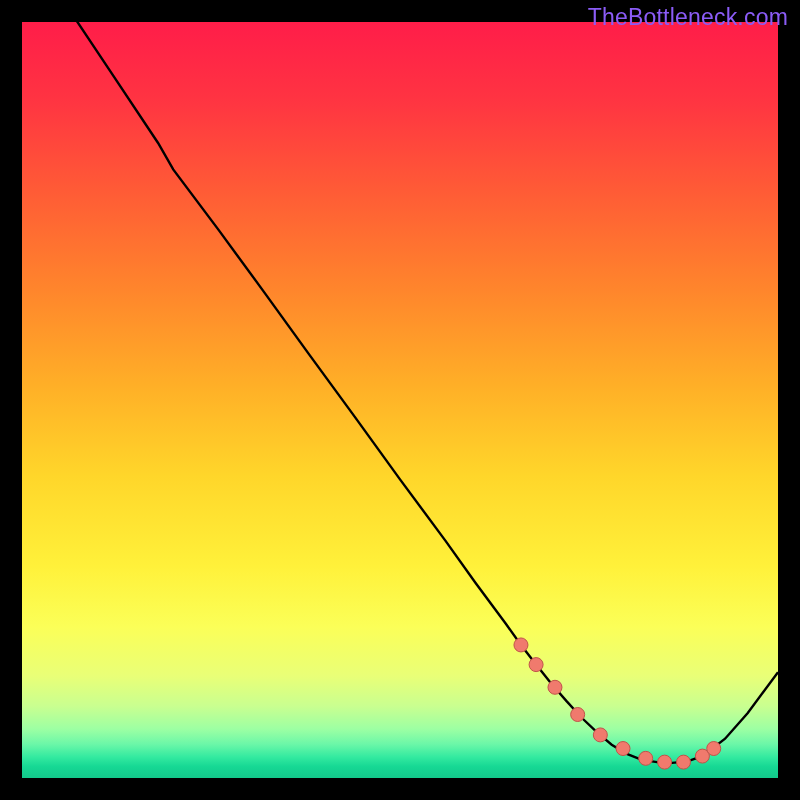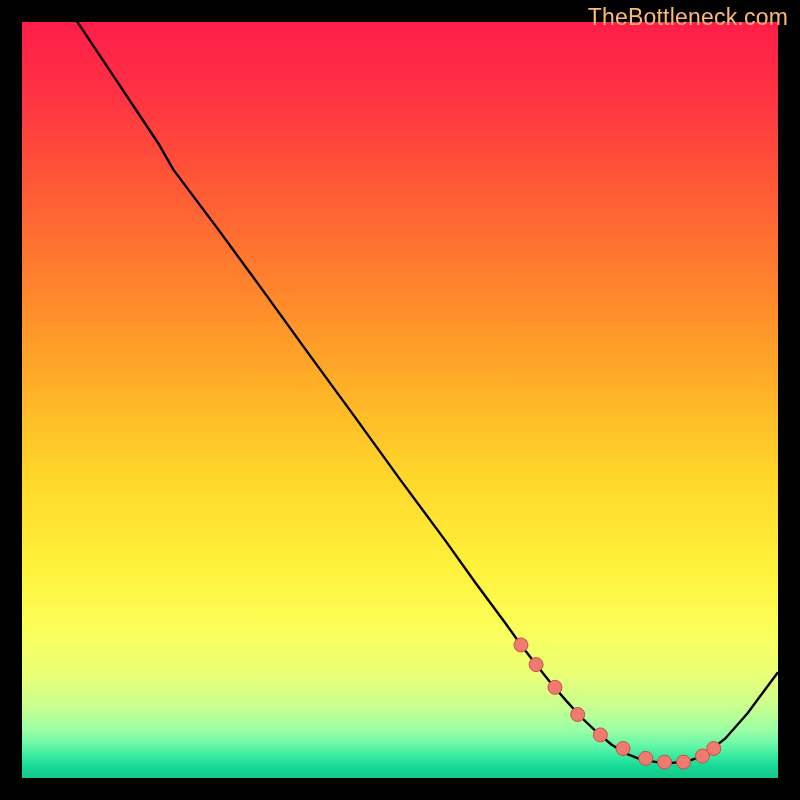--- a/index.html
+++ b/index.html
@@ -30,21 +30,21 @@
     inset: 0;
   }
   .curve {
     position: absolute;
     inset: 0;
   }
   .watermark {
     position: absolute;
     top: 4px;
     right: 12px;
-    color: #fdba74;
+    color: #8b5cf6;
     font-size: 23px;
     letter-spacing: 0.2px;
     pointer-events: none;
     user-select: none;
   }
 </style>
 </head>
 <body>
 
 <div class="stage">

